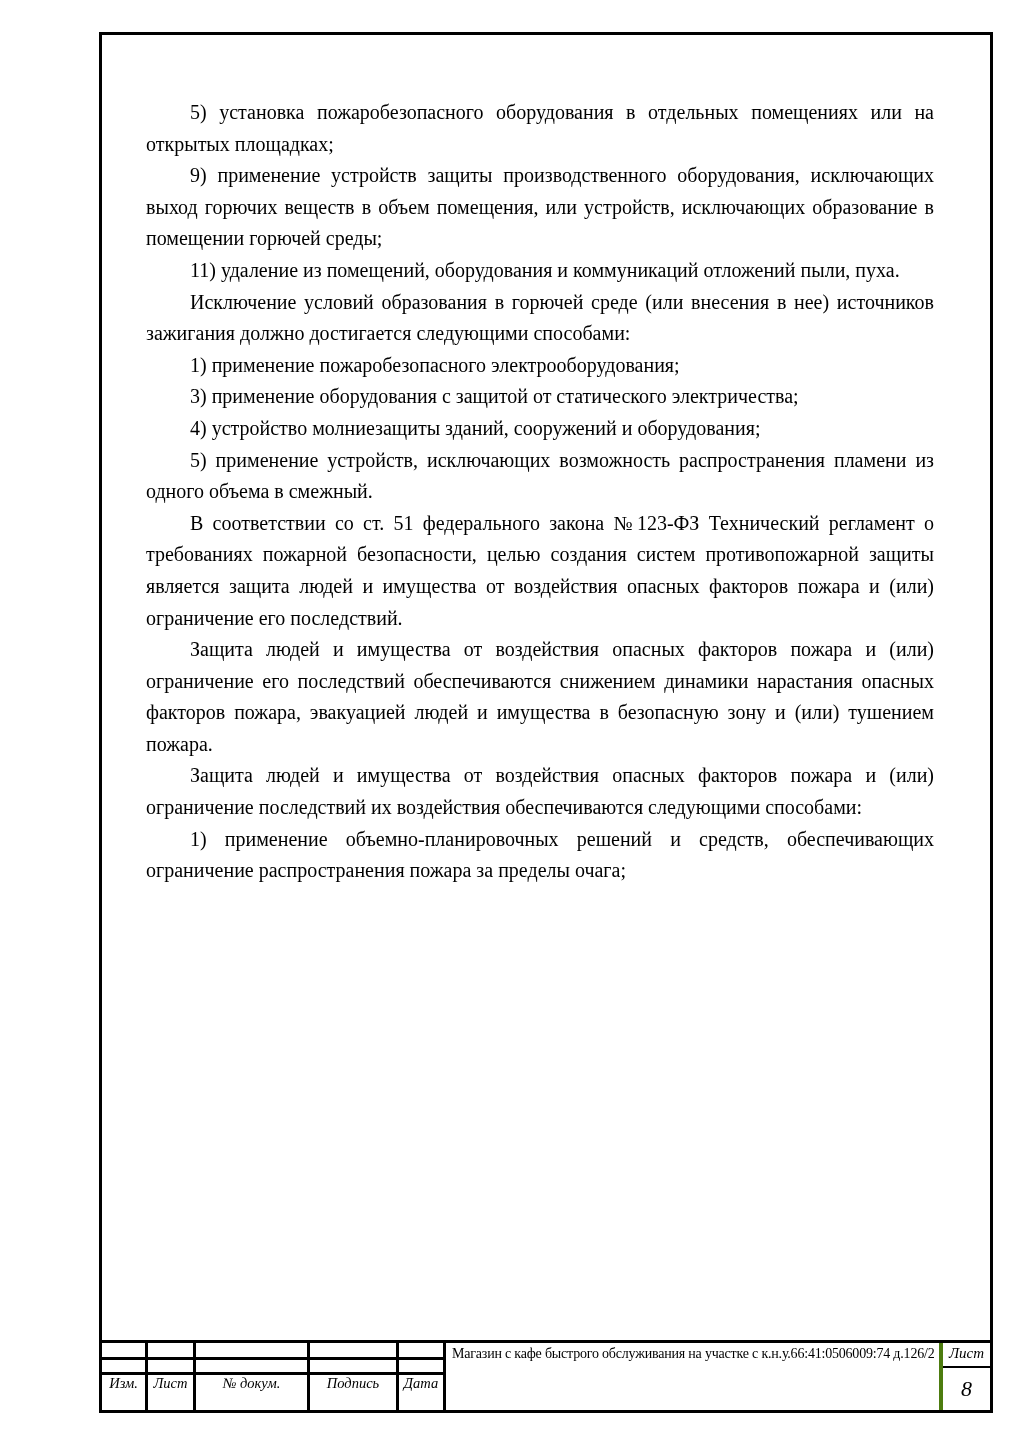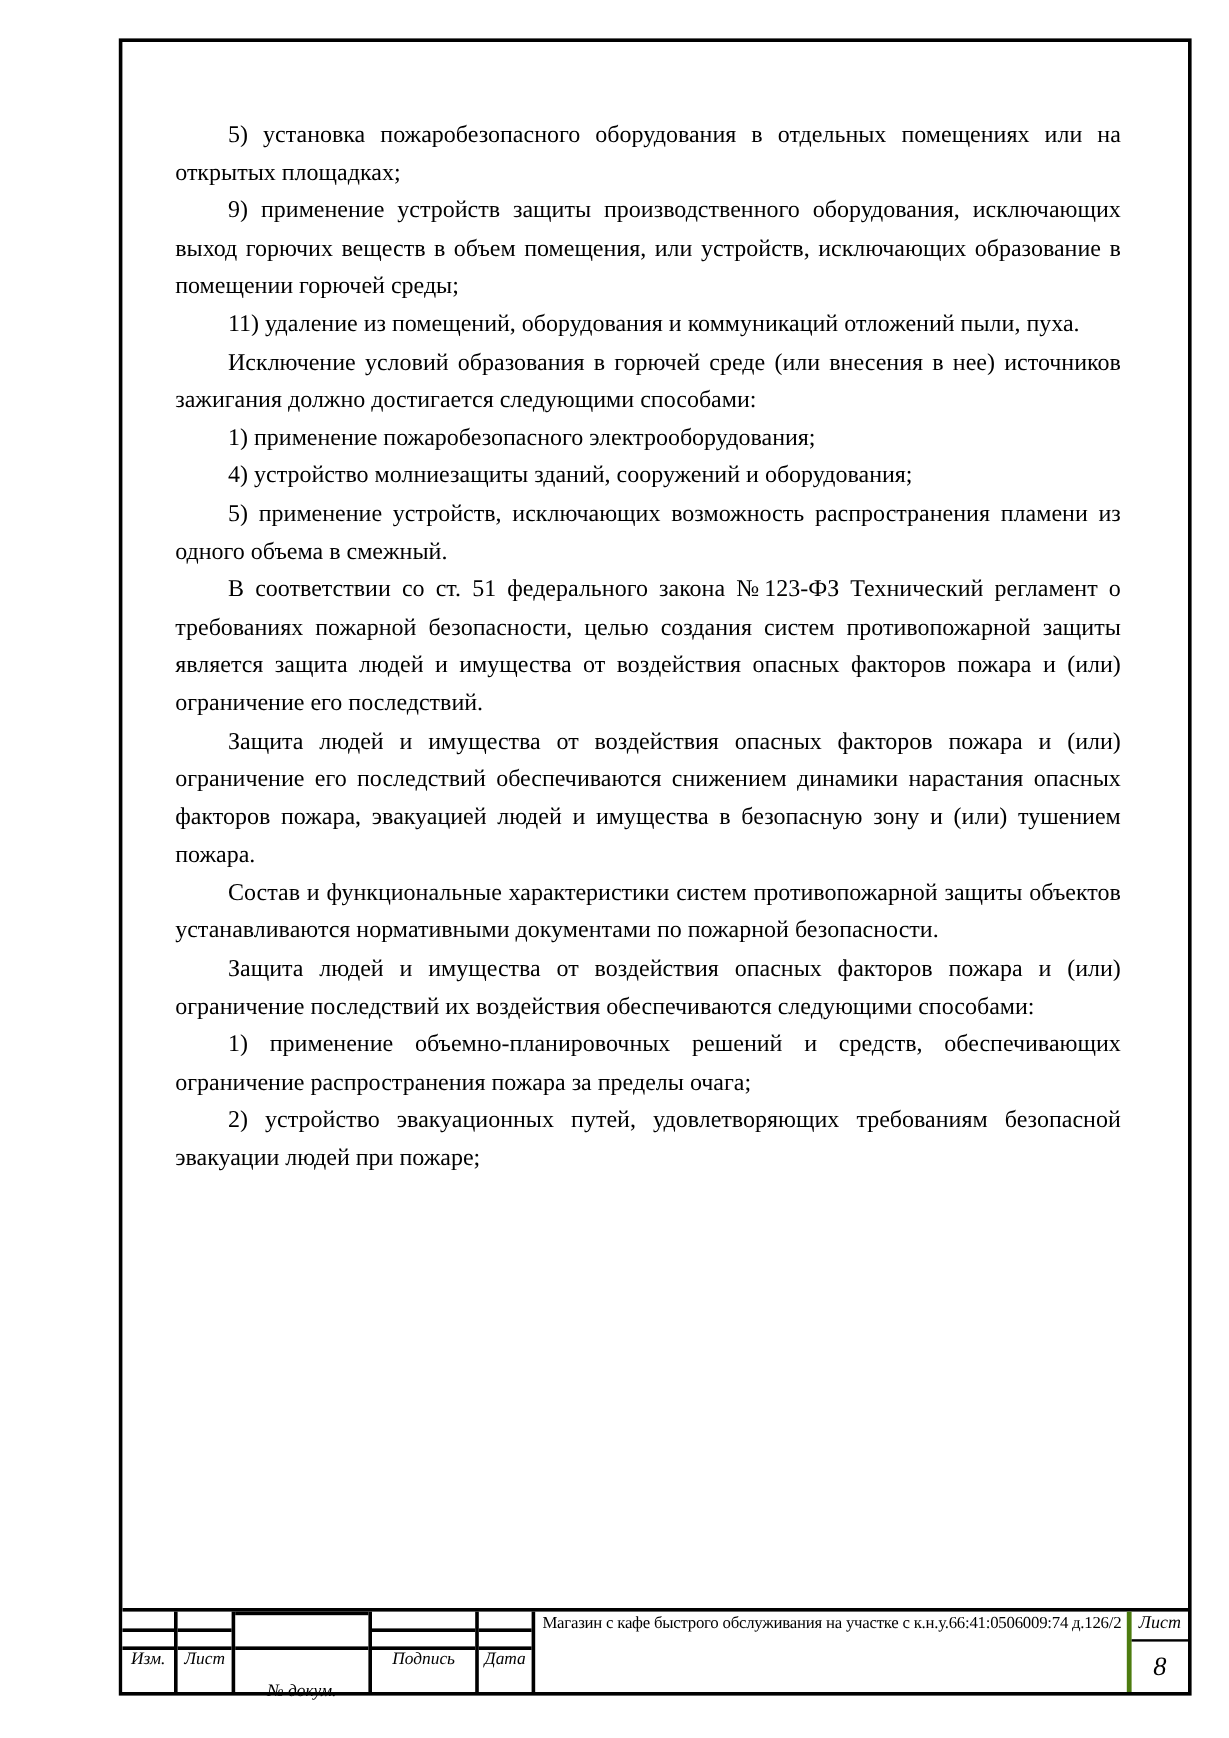--- a/index.html
+++ b/index.html
@@ -63,21 +63,21 @@
     font-style: italic;
     font-size: 14.5px;
     text-align: center;
     display: flex;
     align-items: center;
     justify-content: center;
     padding-bottom: 18px;
   }
   .w-izm  { width: 43px; }
   .w-list { width: 45px; }
-  .w-doc  { width: 111px; gap: 26px; }
+  .w-doc  { width: 111px; }
   .w-sign { width: 86px; }
   .w-date { width: 44px; }
   .tb-name {
     flex: 1 1 auto;
     border-right: 4px solid #4d7c0f;
     box-sizing: border-box;
     padding: 3px 2px 0 6px;
     font-size: 14px;
     letter-spacing: -0.2px;
     white-space: nowrap;
@@ -111,28 +111,27 @@
 
 <div class="page">
   <div class="frame">
 
     <div class="content">
       <p>5) установка пожаробезопасного оборудования в отдельных помещениях или на открытых площадках;</p>
       <p>9) применение устройств защиты производственного оборудования, исключающих выход горючих веществ в объем помещения, или устройств, исключающих образование в помещении горючей среды;</p>
       <p>11) удаление из помещений, оборудования и коммуникаций отложений пыли, пуха.</p>
       <p>Исключение условий образования в горючей среде (или внесения в нее) источников зажигания должно достигается следующими способами:</p>
       <p>1) применение пожаробезопасного электрооборудования;</p>
+      <p>3) применение оборудования с защитой от статического электричества;</p>
       <p>4) устройство молниезащиты зданий, сооружений и оборудования;</p>
       <p>5) применение устройств, исключающих возможность распространения пламени из одного объема в смежный.</p>
       <p>В соответствии со ст. 51 федерального закона №123-ФЗ Технический регламент о требованиях пожарной безопасности, целью создания систем противопожарной защиты является защита людей и имущества от воздействия опасных факторов пожара и (или) ограничение его последствий.</p>
       <p>Защита людей и имущества от воздействия опасных факторов пожара и (или) ограничение его последствий обеспечиваются снижением динамики нарастания опасных факторов пожара, эвакуацией людей и имущества в безопасную зону и (или) тушением пожара.</p>
-      <p>Состав и функциональные характеристики систем противопожарной защиты объектов устанавливаются нормативными документами по пожарной безопасности.</p>
       <p>Защита людей и имущества от воздействия опасных факторов пожара и (или) ограничение последствий их воздействия обеспечиваются следующими способами:</p>
       <p>1) применение объемно-планировочных решений и средств, обеспечивающих ограничение распространения пожара за пределы очага;</p>
-      <p>2) устройство эвакуационных путей, удовлетворяющих требованиям безопасной эвакуации людей при пожаре;</p>
     </div>
 
     <div class="titleblock">
 
       <div class="tb-col w-izm">
         <div class="cell r1"></div>
         <div class="cell r2"></div>
         <div class="cell r3">Изм.</div>
       </div>
 

